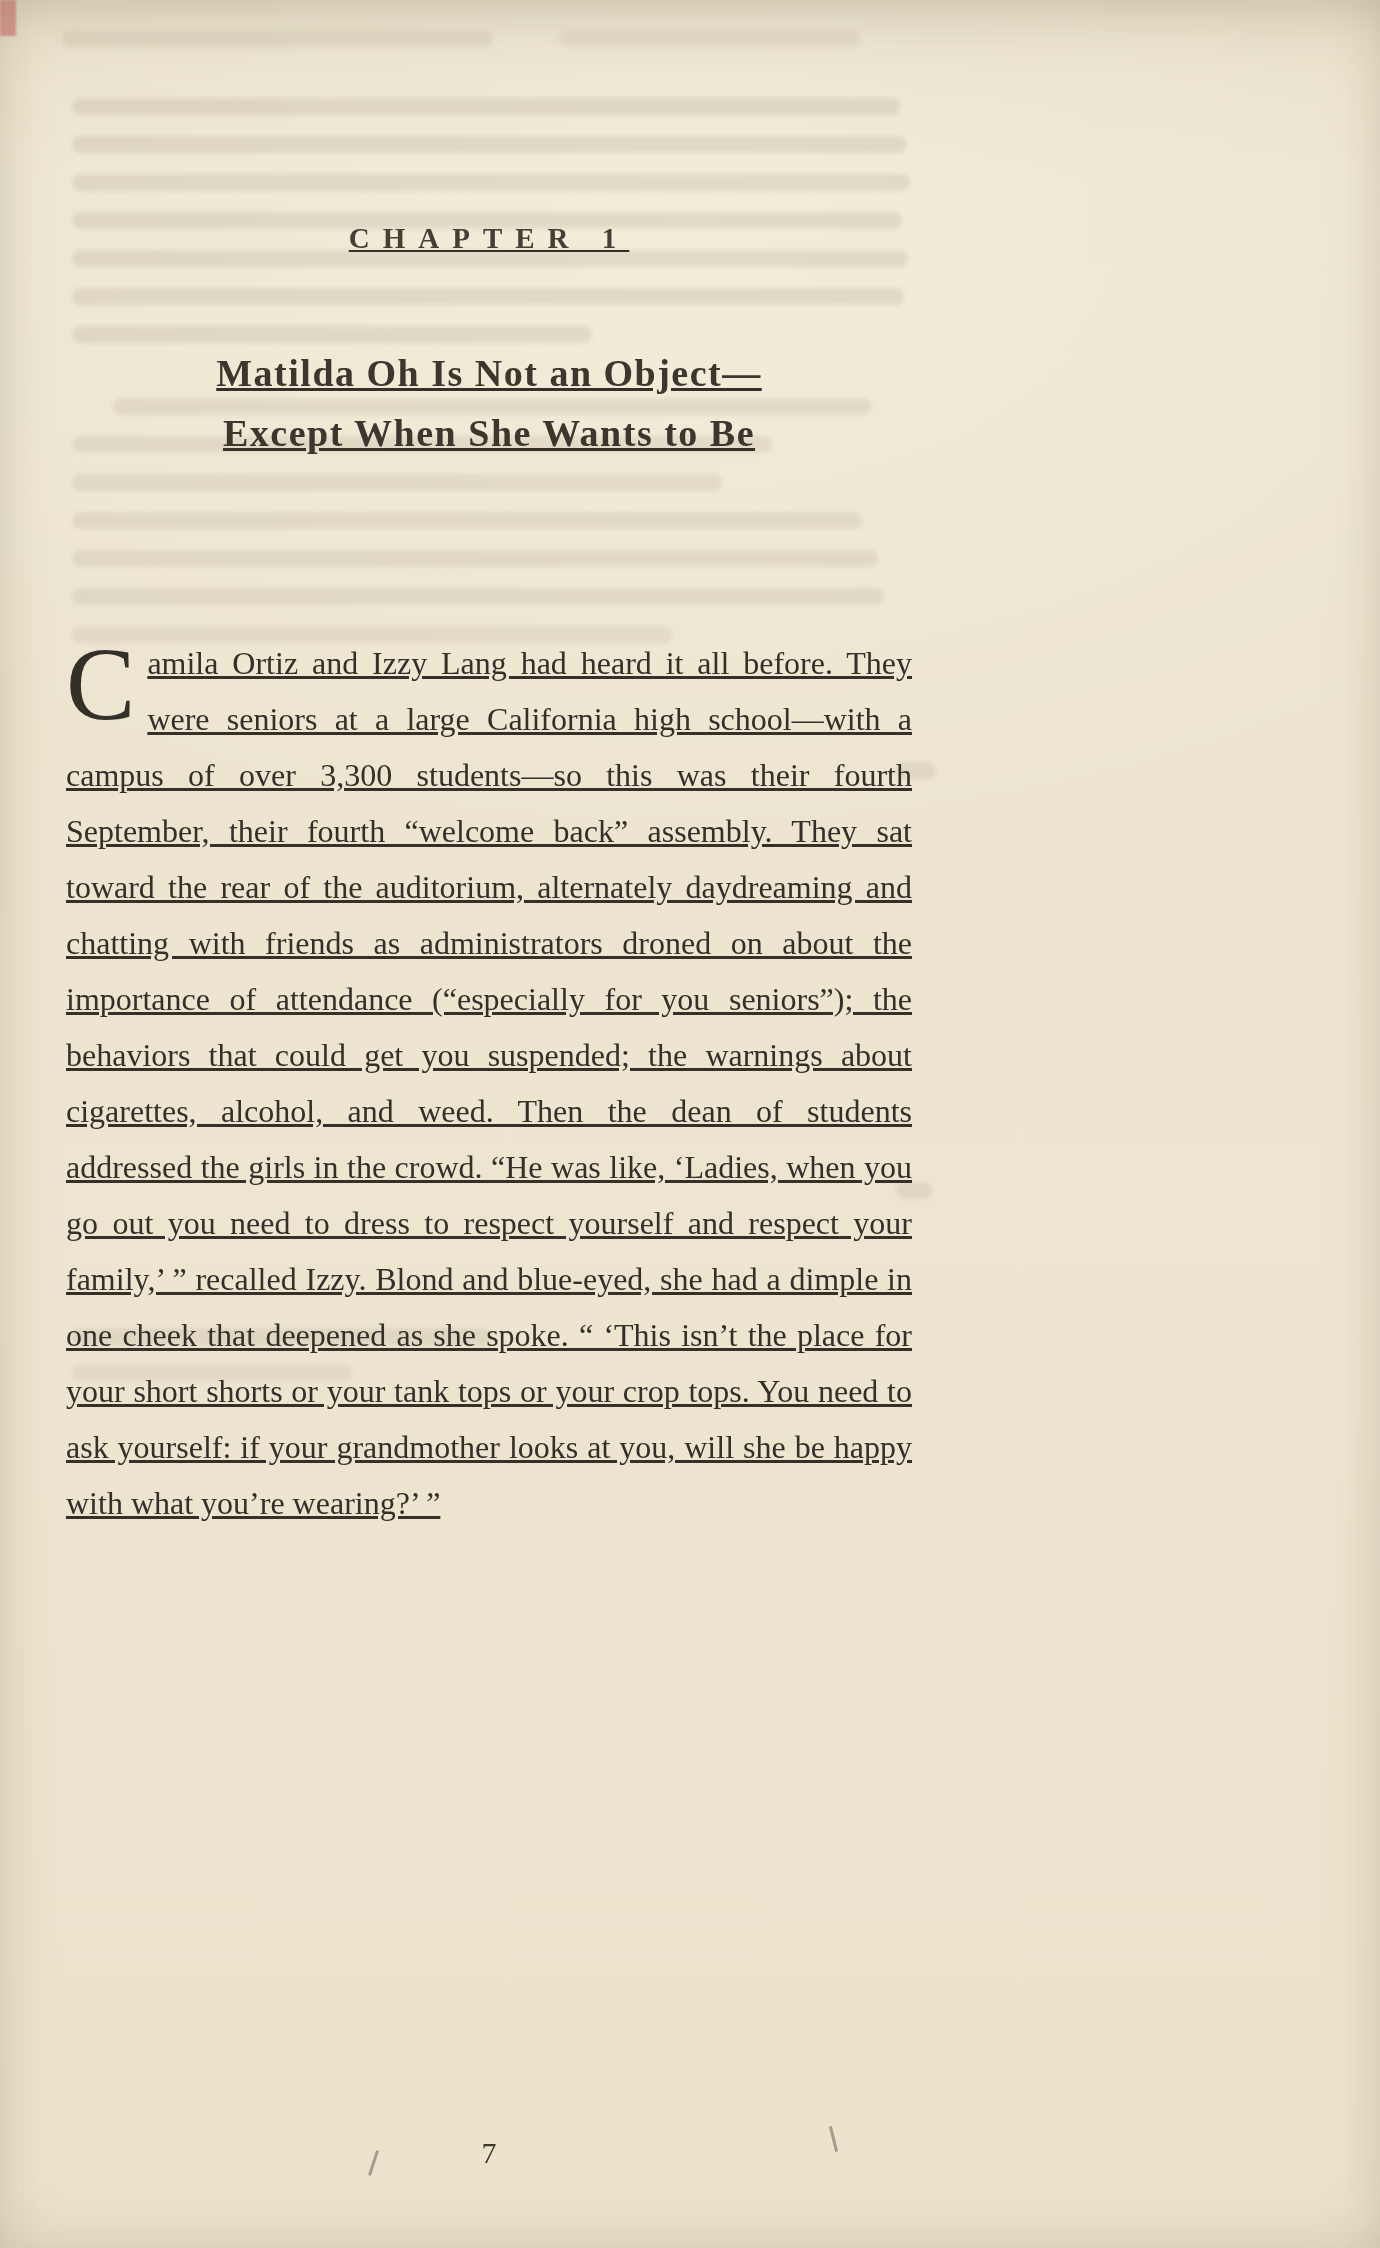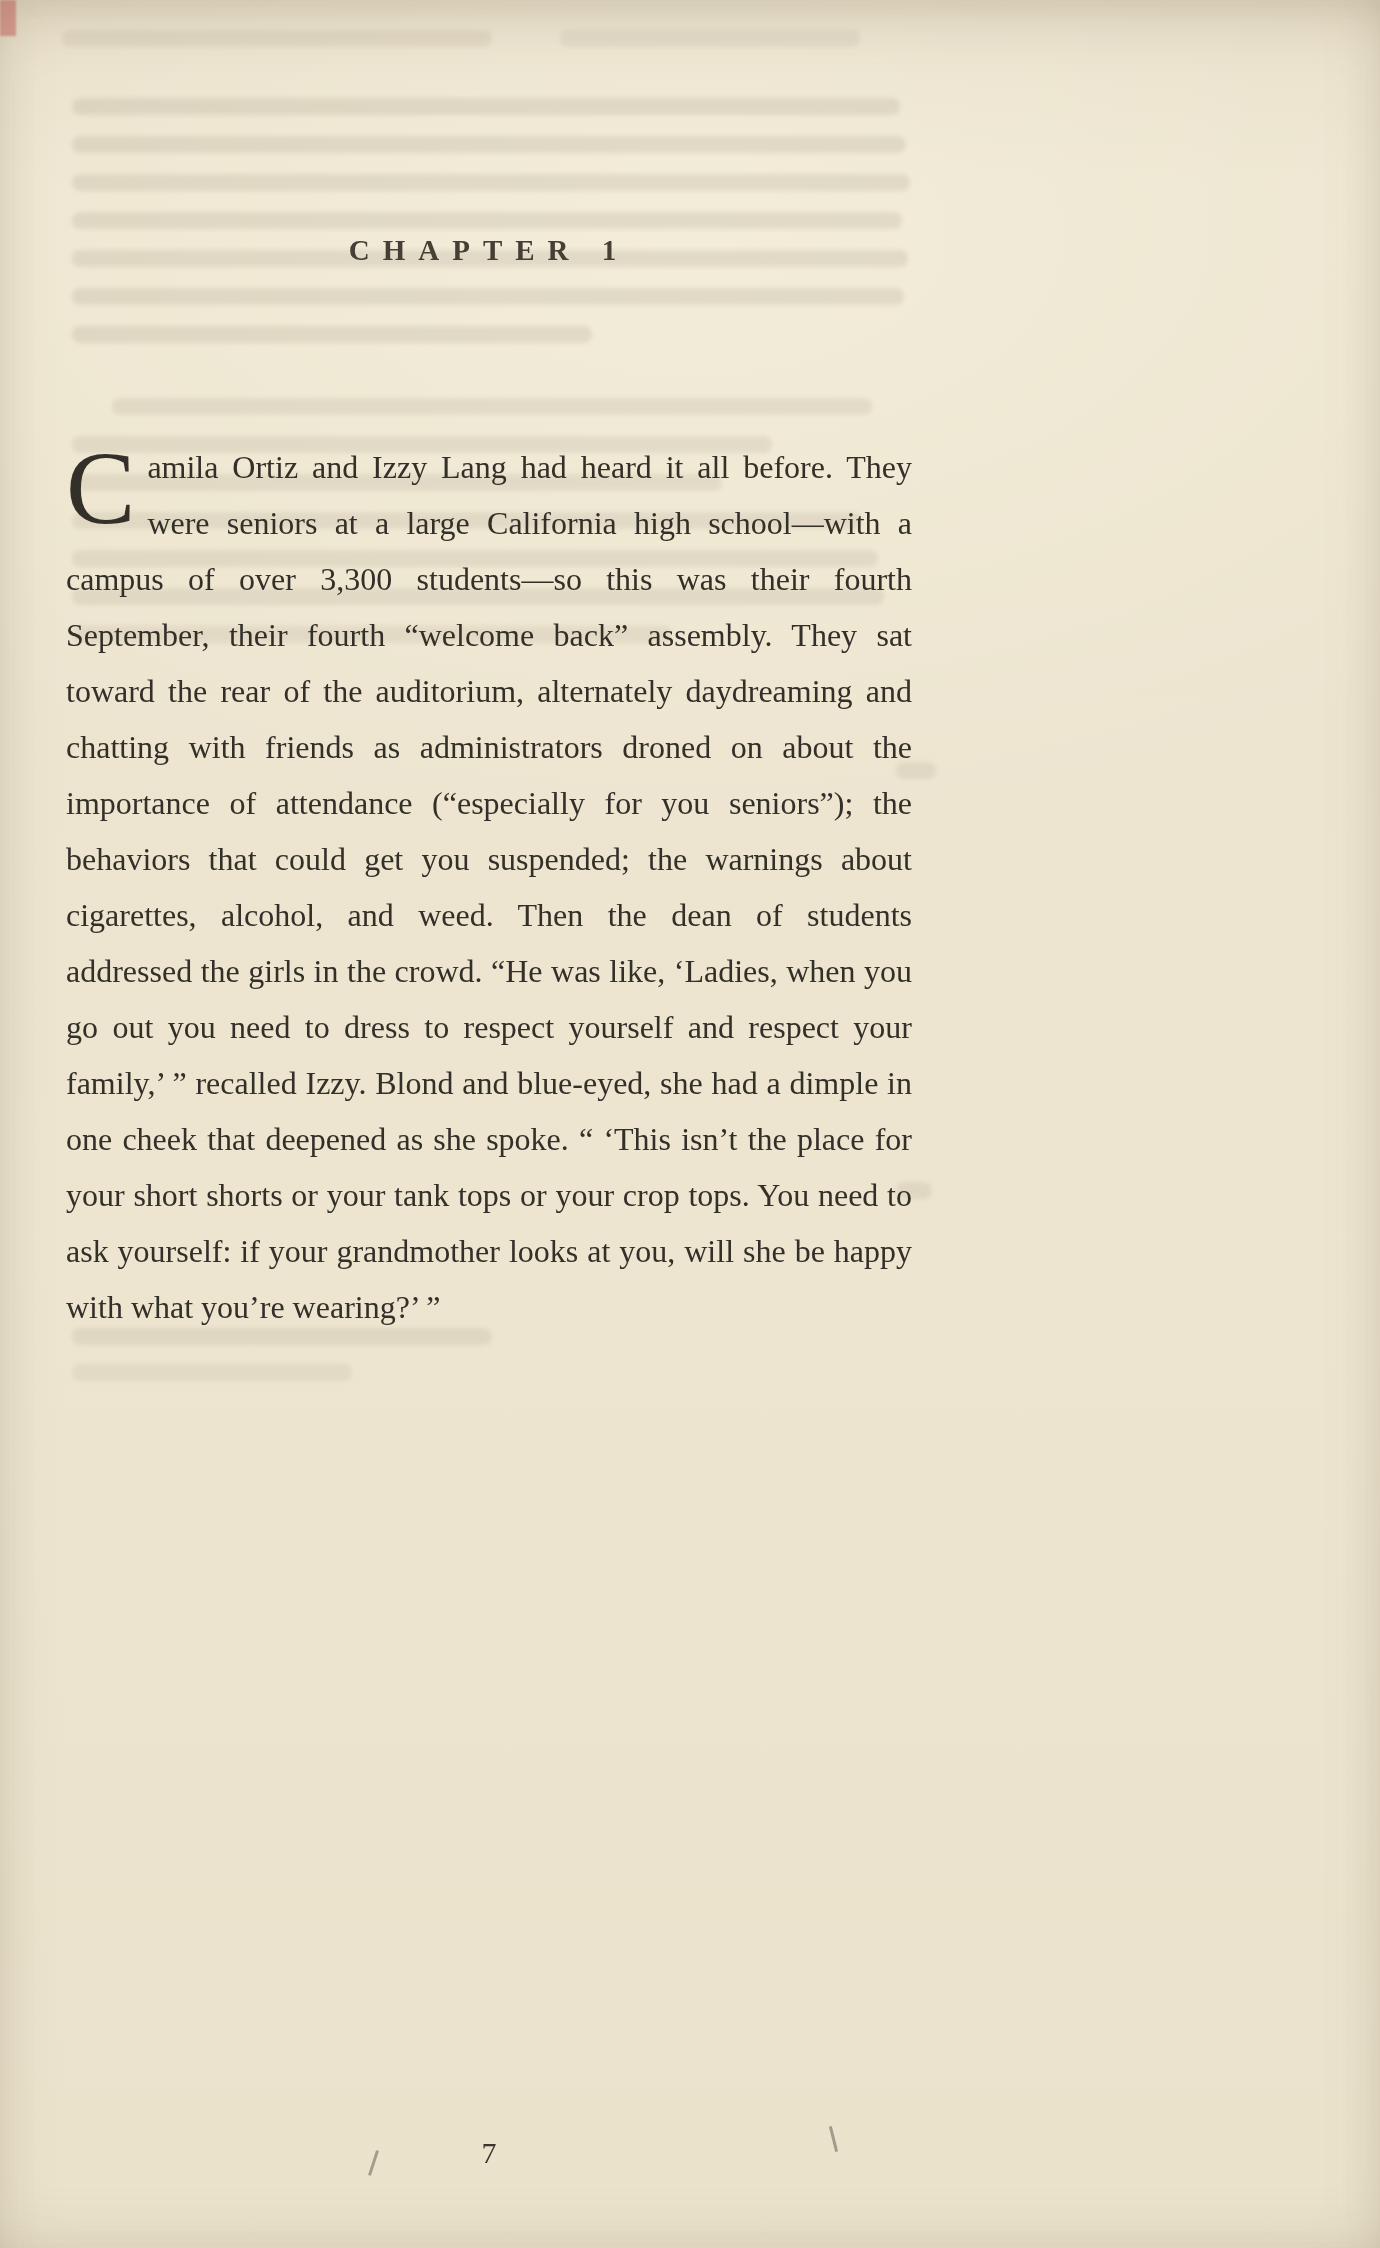--- a/index.html
+++ b/index.html
@@ -25,22 +25,23 @@
     pointer-events: none;
     box-shadow:
       inset 0 40px 60px -30px rgba(120,105,75,0.25),
       inset 0 -30px 70px -40px rgba(120,105,75,0.22),
       inset 40px 0 80px -60px rgba(120,105,75,0.20),
       inset -40px 0 80px -60px rgba(120,105,75,0.18);
   }
   .content {
     position: absolute;
     left: 66px;
-    top: 16px;
+    top: 4px;
     width: 846px;
+    text-decoration: underline;
   }
   .chapter-label {
     margin-top: 218px;
     text-align: center;
     font-size: 29px;
     font-weight: 700;
     letter-spacing: 13px;
     color: #453f36;
   }
   .chapter-title {
@@ -137,20 +138,24 @@
     <div class="bleed-line" style="top:762px;  left:896px; width:40px; opacity:.10;"></div>
     <div class="bleed-line" style="top:1182px; left:896px; width:36px; opacity:.10;"></div>
     <div class="bleed-line" style="top:1328px; left:72px; width:420px; opacity:.10;"></div>
     <div class="bleed-line" style="top:1364px; left:72px; width:280px; opacity:.08;"></div>
   </div>
 
   <div class="content">
 
     <div class="chapter-label">CHAPTER 1</div>
 
+    <div class="chapter-title">
+      <div>Matilda Oh Is Not an Object—</div>
+      <div>Except When She Wants to Be</div>
+    </div>
 
     <div class="body-text">
       <p class="para">
         <span class="dropcap">C</span><span>amila Ortiz and Izzy Lang had heard it all before. They were seniors at a large California high school—with a campus of over 3,300 students—so this was their fourth September, their fourth “welcome back” assembly. They sat toward the rear of the auditorium, alternately daydreaming and chatting with friends as administrators droned on about the importance of attendance (“especially for you seniors”); the behaviors that could get you suspended; the warnings about cigarettes, alcohol, and weed. Then the dean of students addressed the girls in the crowd. “He was like, ‘Ladies, when you go out you need to dress to respect yourself and respect your family,’ ” recalled Izzy. Blond and blue-eyed, she had a dimple in one cheek that deepened as she spoke. “ ‘This isn’t the place for your short shorts or your tank tops or your crop tops. You need to ask yourself: if your grandmother looks at you, will she be happy with what you’re wearing?’ ”</span>
       </p>
     </div>
 
   </div>
 
   <div class="page-number">7</div>

